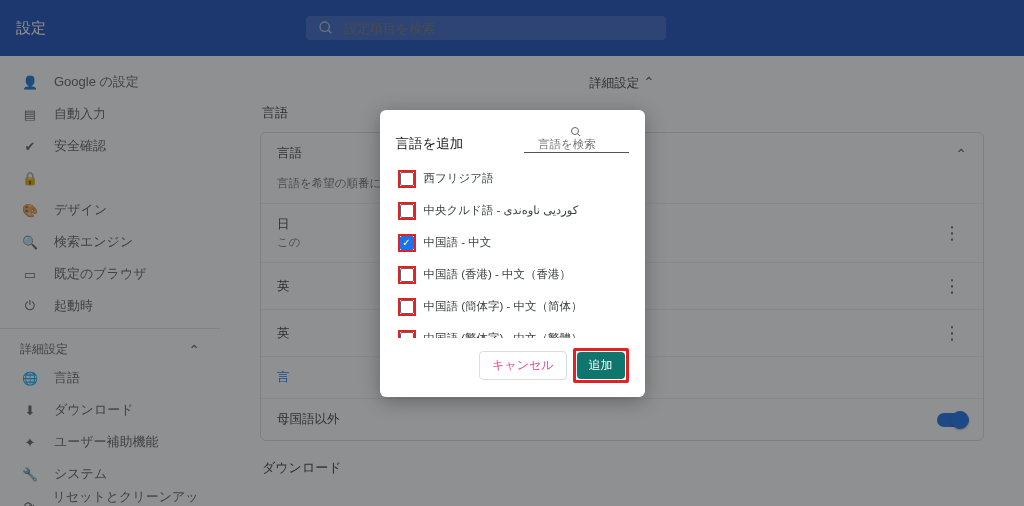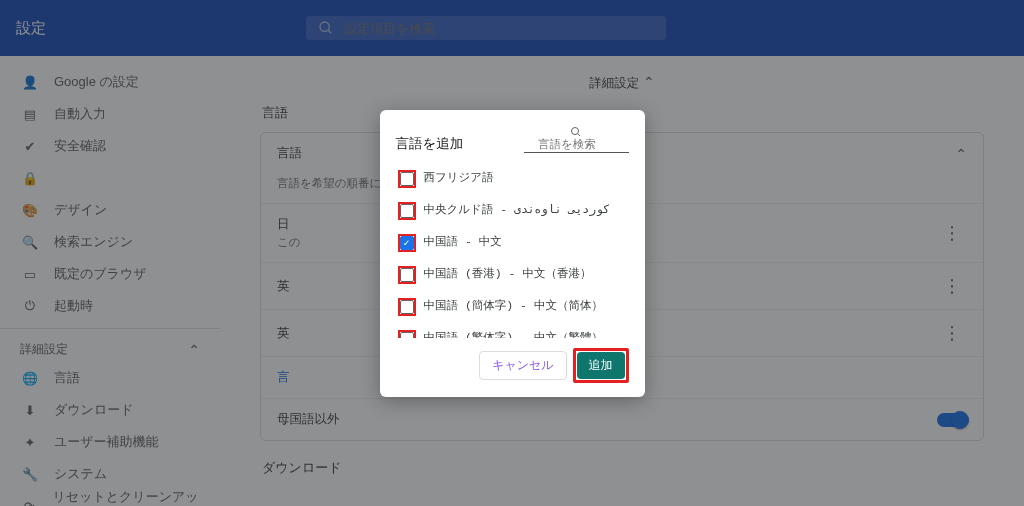--- a/index.html
+++ b/index.html
@@ -28,27 +28,27 @@
 .toggle.off { background: #dadce0; }
 .toggle.off::after { background: #fff; border-color: #dadce0; left: -2px; right: auto; }
 .link-blue { color: #1a73e8; font-size: 12.5px; cursor: pointer; }
 .overlay { position: absolute; inset: 0; background: rgba(32,33,36,0.5); display: flex; align-items: center; justify-content: center; }
 .dialog { width: 265px; background: #fff; border-radius: 6px; box-shadow: 0 4px 20px rgba(0,0,0,.3); padding: 16px 16px 14px 16px; }
 .dlg-head { display: flex; align-items: flex-end; justify-content: space-between; margin-bottom: 10px; }
 .dlg-title { font-size: 13.5px; color: #202124; }
 .dlg-search { display: flex; align-items: center; border-bottom: 1px solid #555; width: 105px; font-size: 11.5px; color: #5f6368; padding-bottom: 2px; flex-direction: column; }
 .dlg-search input { border: none; outline: none; width: 80px; font-size: 11.5px; margin-left: 4px; }
 .dlg-list { height: 175px; overflow-y: auto; padding-right: 4px; }
-.dlg-item { display: flex; padding: 7px 2px; font-size: 11.5px; color: #3c4043; font-family: Liberation Mono, monospace; }
+.dlg-item { display: flex; align-items: center; padding: 7px 2px; font-size: 11.5px; color: #3c4043; }
 .cbwrap { border: 2px solid #e42121; padding: 0; display: inline-flex; margin-right: 8px; }
 .cb { width: 14px; height: 14px; border: 1.5px solid #5f6368; border-radius: 2px; display: inline-flex; align-items: center; justify-content: center; font-size: 10px; color: #fff; }
 .cb.checked { background: #1a73e8; border-color: #1a73e8; }
 .dlg-actions { display: flex; justify-content: flex-end; gap: 6px; margin-top: 10px; align-items: center; }
 .btn { border-radius: 4px; padding: 5px 12px; font-size: 12px; cursor: pointer; border: none; }
-.btn-cancel { background: #fff; color: #8b5cf6; border: 1px solid #dadce0; }
+.btn-cancel { background: #fff; color: #ec4899; border: 1px solid #dadce0; }
 .btn-primary { background: #0f766e; color: #fff; }
 .hl-add { border: 3px solid #e42121; padding: 1px; border-radius: 2px; display: inline-flex; }
 svg { display: block; }
 </style>
 </head>
 <body>
 
 <div class="header">
   <div class="header-title">設定</div>
   <div class="search-box">

